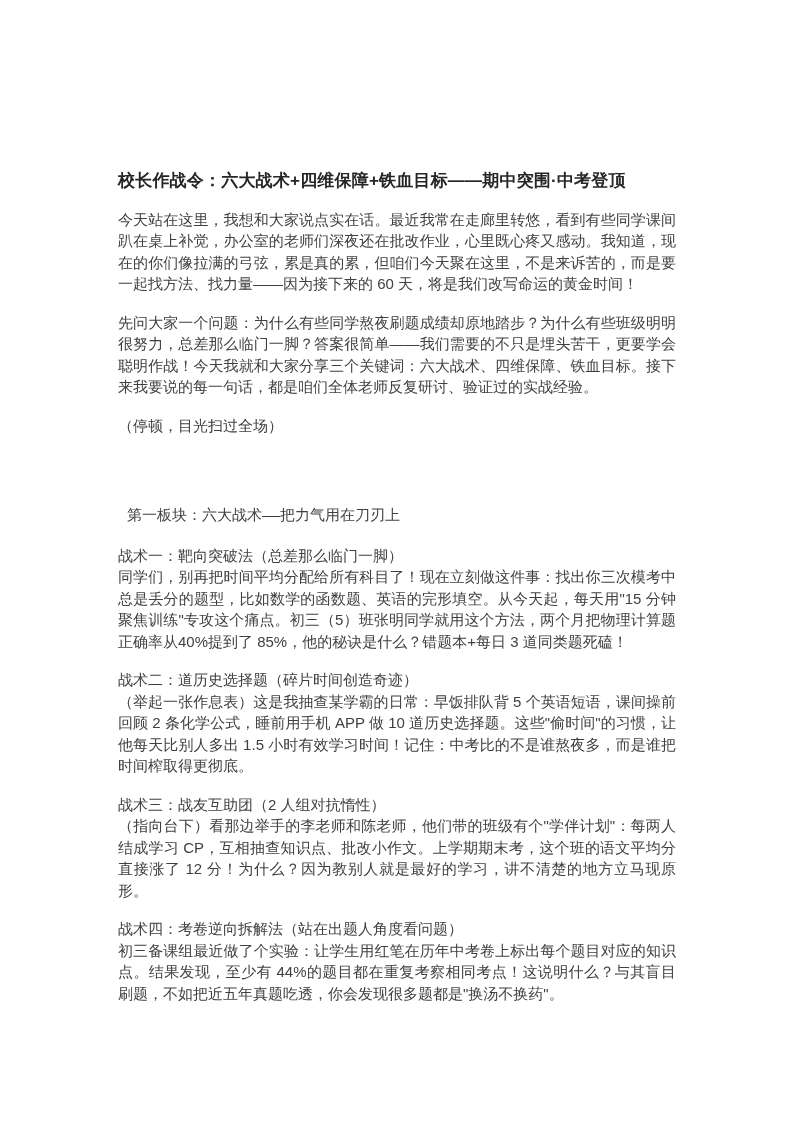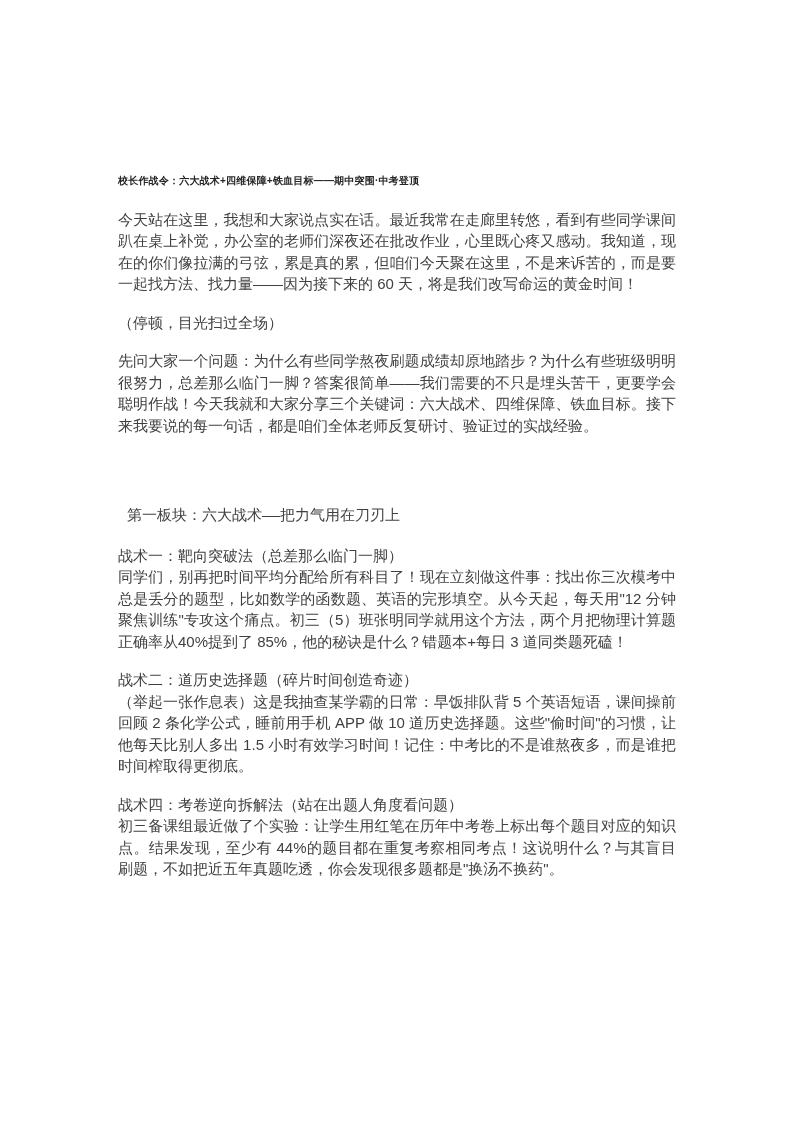--- a/index.html
+++ b/index.html
@@ -23,56 +23,60 @@
     width: 558px;
     color: #404040;
     font-size: 15px;
     line-height: 21.5px;
     text-align: justify;
   }
   .block { margin: 0 0 17px 0; }
   .doc-title {
     font-weight: bold;
     color: #262626;
-    font-size: 10px;
+    font-size: 17px;
     text-align: left;
     letter-spacing: 0.2px;
   }
   .section-heading { margin-top: 70px; font-family: Liberation Mono, monospace; }
   .tactic-heading { display: block; }
   .tactic-body { display: block; }
   .last { margin-bottom: 16px; }
 </style>
 </head>
 <body>
 
 <div class="page">
   <div class="content">
 
     <div class="block doc-title">校长作战令：六大战术+四维保障+铁血目标——期中突围·中考登顶</div>
 
 
     <div class="block">今天站在这里，我想和大家说点实在话。最近我常在走廊里转悠，看到有些同学课间趴在桌上补觉，办公室的老师们深夜还在批改作业，心里既心疼又感动。我知道，现在的你们像拉满的弓弦，累是真的累，但咱们今天聚在这里，不是来诉苦的，而是要一起找方法、找力量——因为接下来的 60 天，将是我们改写命运的黄金时间！</div>
 
+    <div class="block">先问大家一个问题：为什么有些同学熬夜刷题成绩却原地踏步？为什么有些班级明明很努力，总差那么临门一脚？答案很简单——我们需要的不只是埋头苦干，更要学会聪明作战！今天我就和大家分享三个关键词：六大战术、四维保障、铁血目标。接下来我要说的每一句话，都是咱们全体老师反复研讨、验证过的实战经验。</div>
+
     <div class="block">（停顿，目光扫过全场）</div>
-
-    <div class="block">先问大家一个问题：为什么有些同学熬夜刷题成绩却原地踏步？为什么有些班级明明很努力，总差那么临门一脚？答案很简单——我们需要的不只是埋头苦干，更要学会聪明作战！今天我就和大家分享三个关键词：六大战术、四维保障、铁血目标。接下来我要说的每一句话，都是咱们全体老师反复研讨、验证过的实战经验。</div>
 
     <div class="block section-heading">&nbsp;第一板块：六大战术——把力气用在刀刃上</div>
 
     <div class="block">
       <span class="tactic-heading">战术一：靶向突破法（总差那么临门一脚）</span>
-      <span class="tactic-body">同学们，别再把时间平均分配给所有科目了！现在立刻做这件事：找出你三次模考中总是丢分的题型，比如数学的函数题、英语的完形填空。从今天起，每天用"12 分钟聚焦训练"专攻这个痛点。初三（5）班张明同学就用这个方法，两个月把物理计算题正确率从40%提到了 85%，他的秘诀是什么？错题本+每日 3 道同类题死磕！</span>
+      <span class="tactic-body">同学们，别再把时间平均分配给所有科目了！现在立刻做这件事：找出你三次模考中总是丢分的题型，比如数学的函数题、英语的完形填空。从今天起，每天用"15 分钟聚焦训练"专攻这个痛点。初三（5）班张明同学就用这个方法，两个月把物理计算题正确率从40%提到了 85%，他的秘诀是什么？错题本+每日 3 道同类题死磕！</span>
     </div>
 
     <div class="block">
       <span class="tactic-heading">战术二：道历史选择题（碎片时间创造奇迹）</span>
       <span class="tactic-body">（举起一张作息表）这是我抽查某学霸的日常：早饭排队背 5 个英语短语，课间操前回顾 2 条化学公式，睡前用手机 APP 做 10 道历史选择题。这些"偷时间"的习惯，让他每天比别人多出 1.5 小时有效学习时间！记住：中考比的不是谁熬夜多，而是谁把时间榨取得更彻底。</span>
     </div>
 
+    <div class="block">
+      <span class="tactic-heading">战术三：战友互助团（2 人组对抗惰性）</span>
+      <span class="tactic-body">（指向台下）看那边举手的李老师和陈老师，他们带的班级有个"学伴计划"：每两人结成学习 CP，互相抽查知识点、批改小作文。上学期期末考，这个班的语文平均分直接涨了 12 分！为什么？因为教别人就是最好的学习，讲不清楚的地方立马现原形。</span>
+    </div>
 
     <div class="block last">
       <span class="tactic-heading">战术四：考卷逆向拆解法（站在出题人角度看问题）</span>
       <span class="tactic-body">初三备课组最近做了个实验：让学生用红笔在历年中考卷上标出每个题目对应的知识点。结果发现，至少有 44%的题目都在重复考察相同考点！这说明什么？与其盲目刷题，不如把近五年真题吃透，你会发现很多题都是"换汤不换药"。</span>
     </div>
 
   </div>
 </div>
 
 </body></html>

